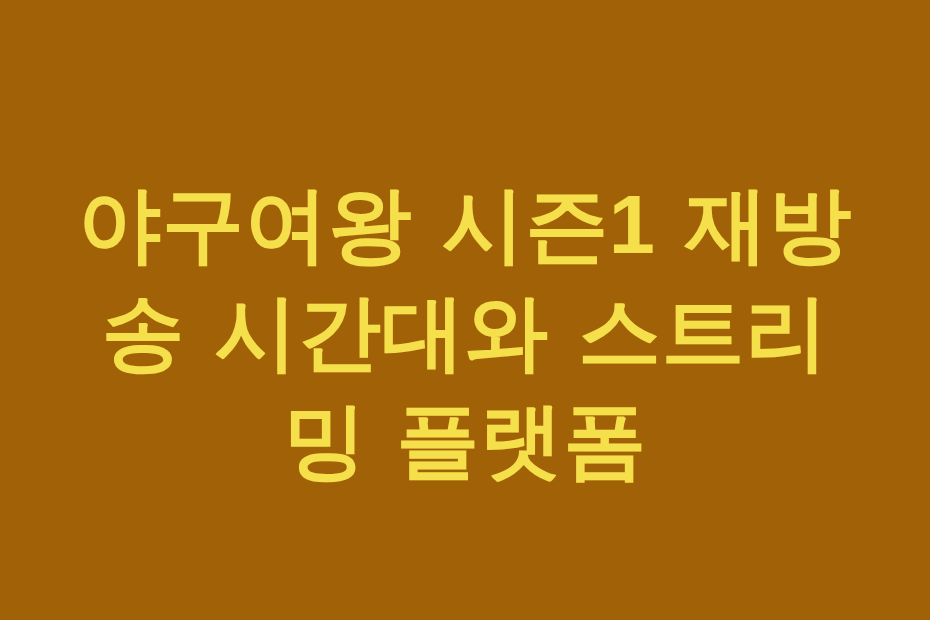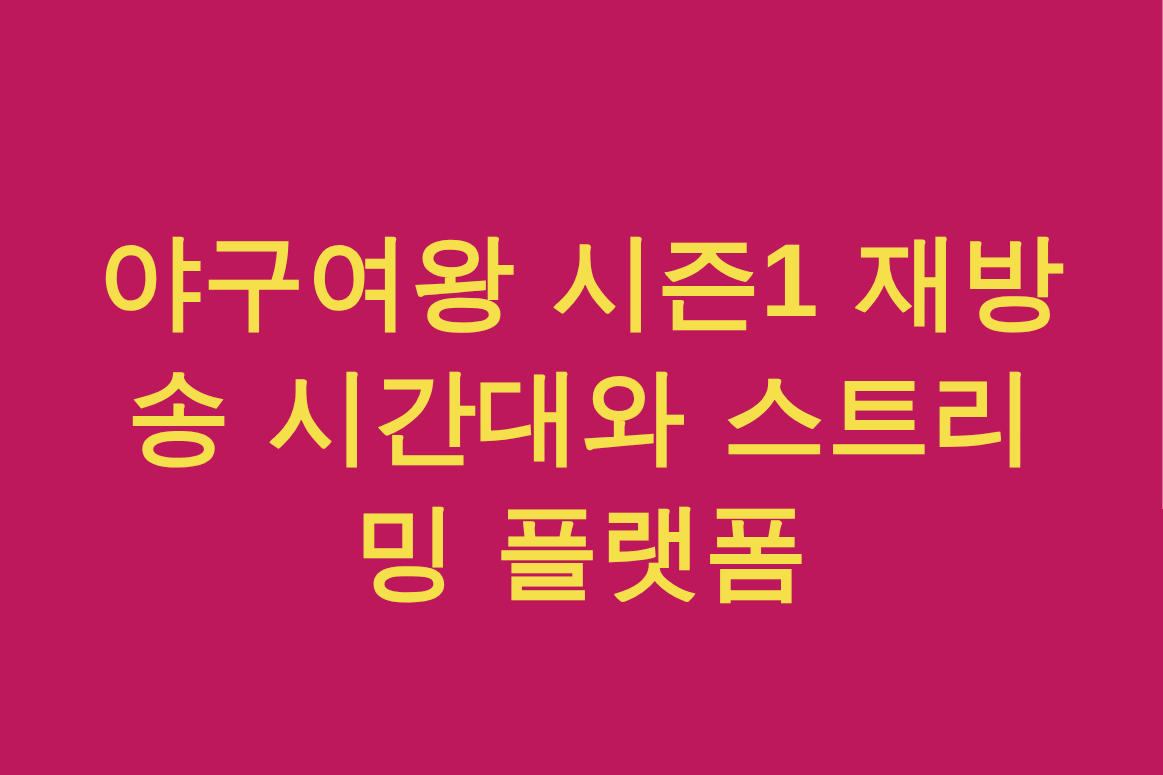--- a/index.html
+++ b/index.html
@@ -44,21 +44,21 @@
     letter-spacing: 0.5px;
     word-spacing: 6px;
     white-space: normal;
     text-rendering: geometricPrecision;
     -webkit-font-smoothing: antialiased;
   }
 </style>
 </head>
 <body>
 
-<div class="banner" style="background: #be185d;">
+<div class="banner" style="background: #a16207;">
 
   <div class="headline-block">
 
     <h1 class="headline" style="color: rgb(245, 224, 76);">야구여왕 시즌1 재방송 시간대와 스트리밍 플랫폼</h1>
 
   </div>
 
 </div>
 
 </body></html>

